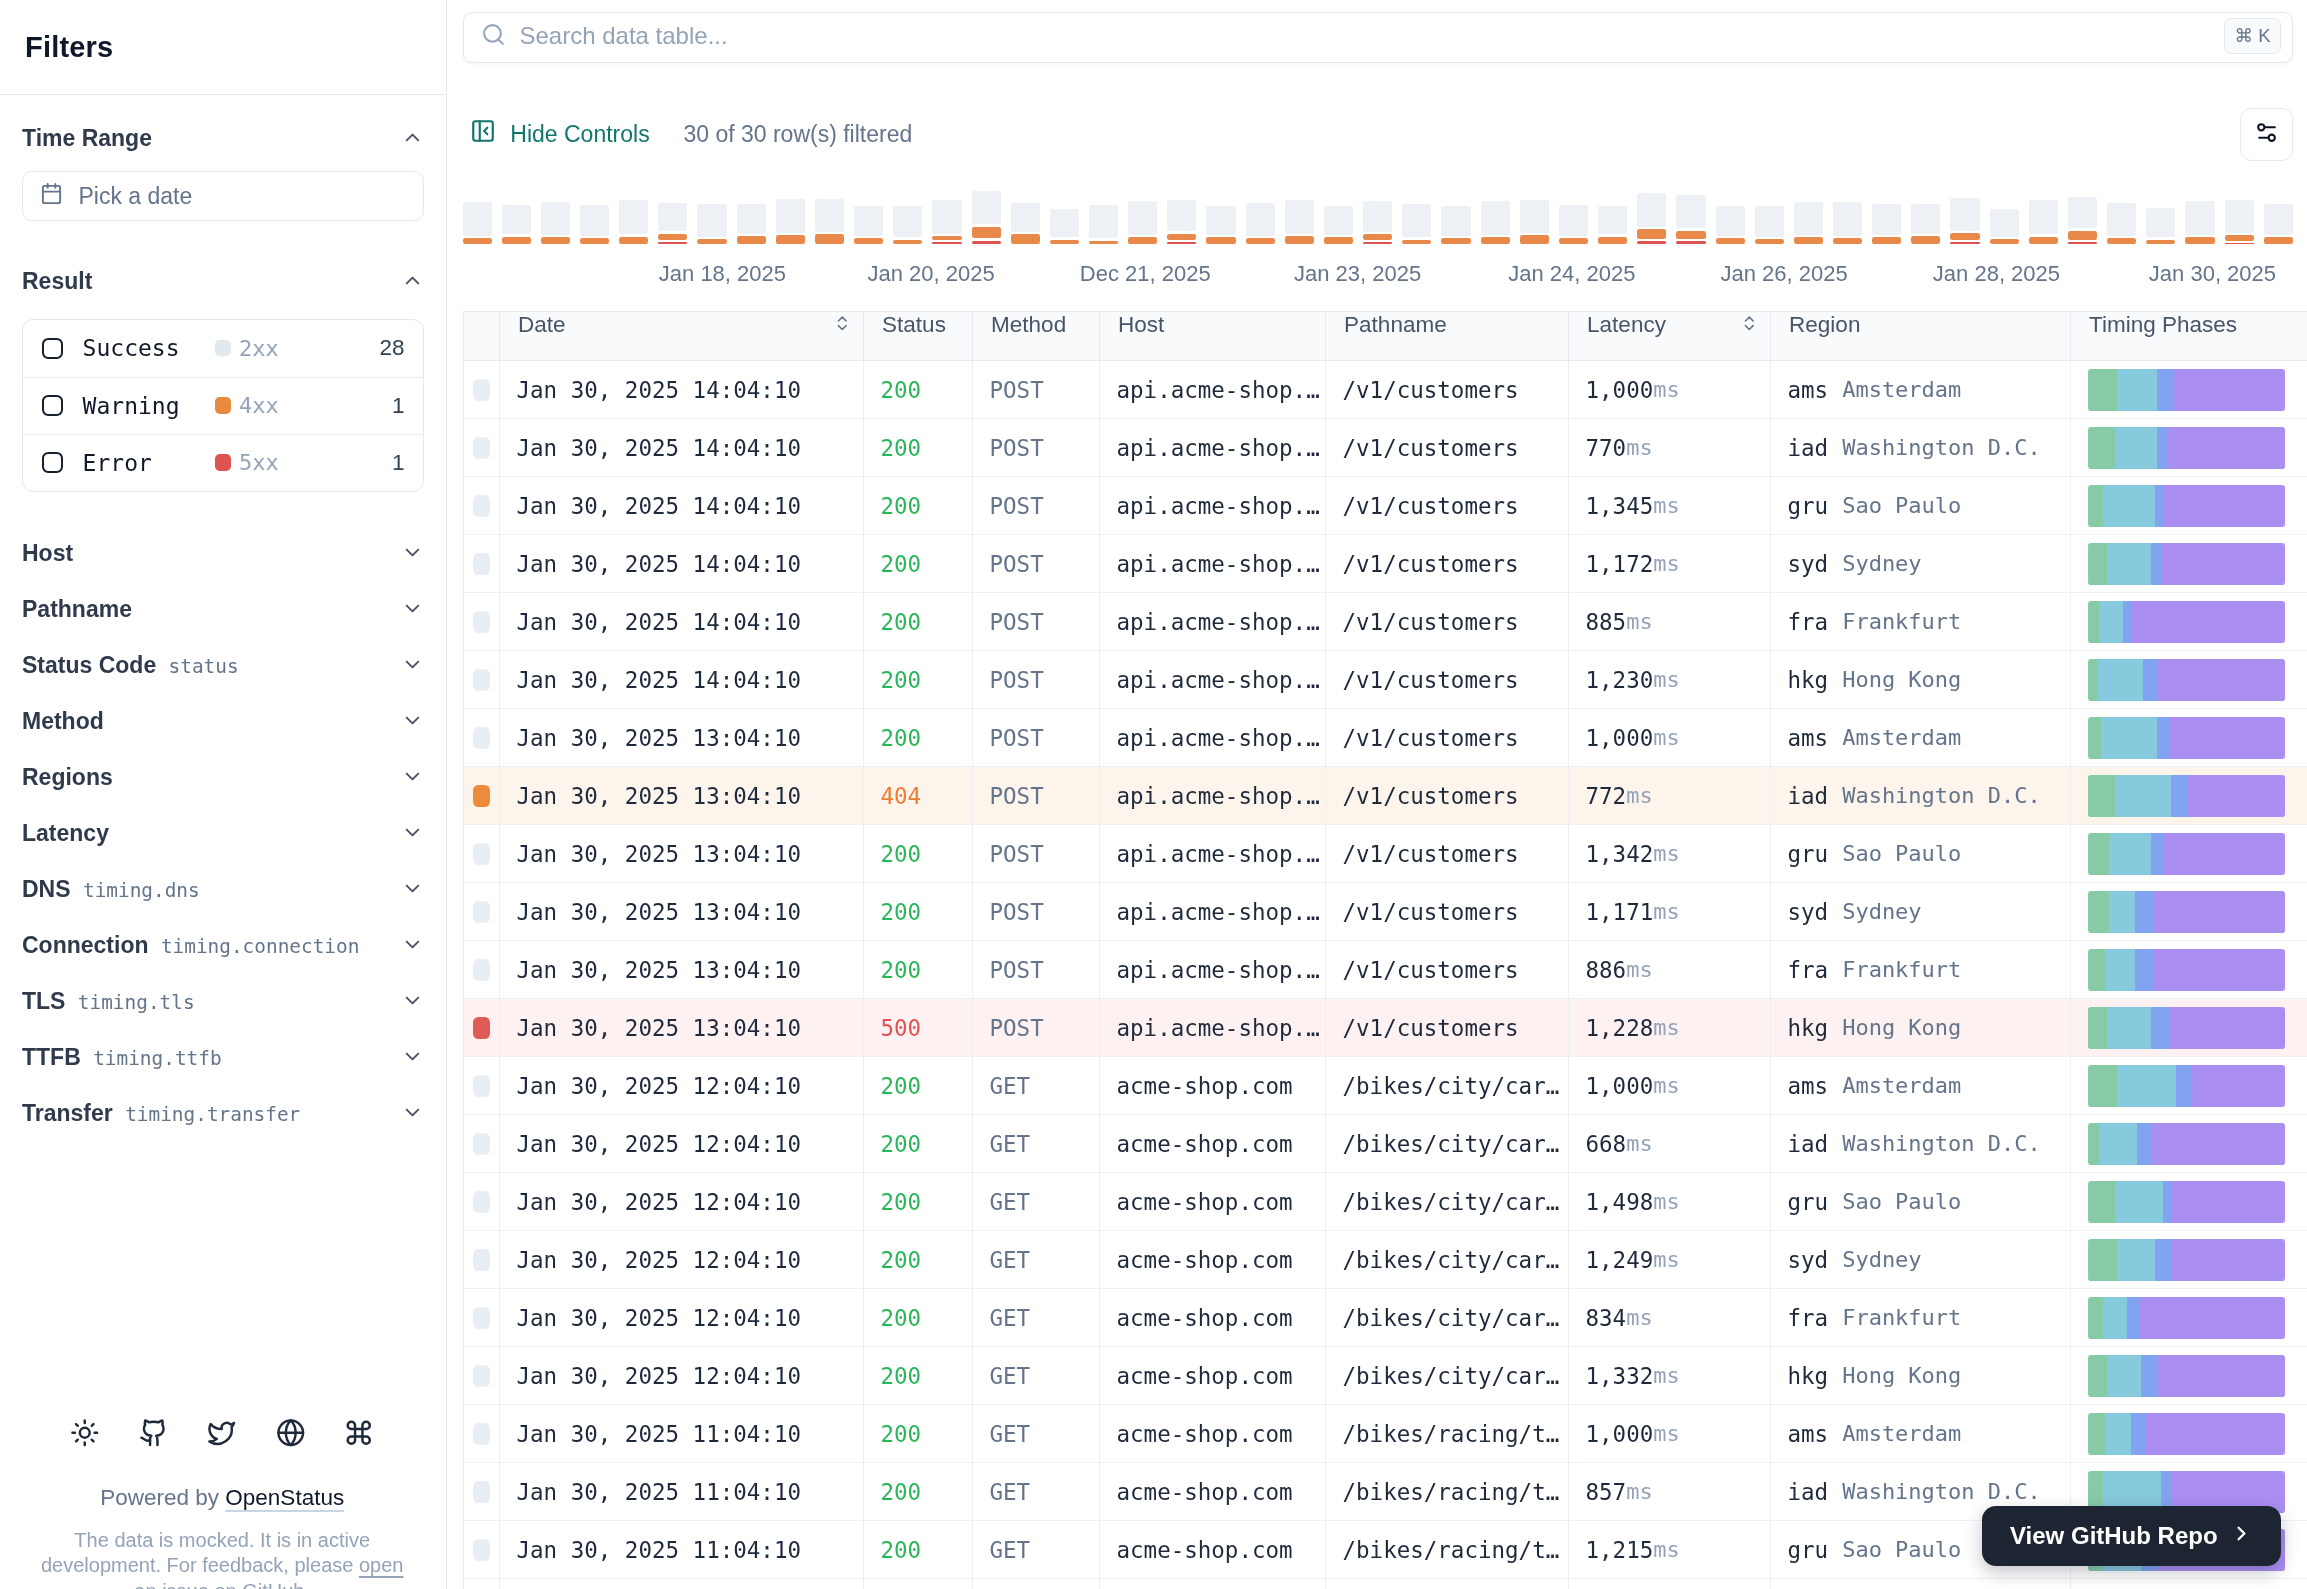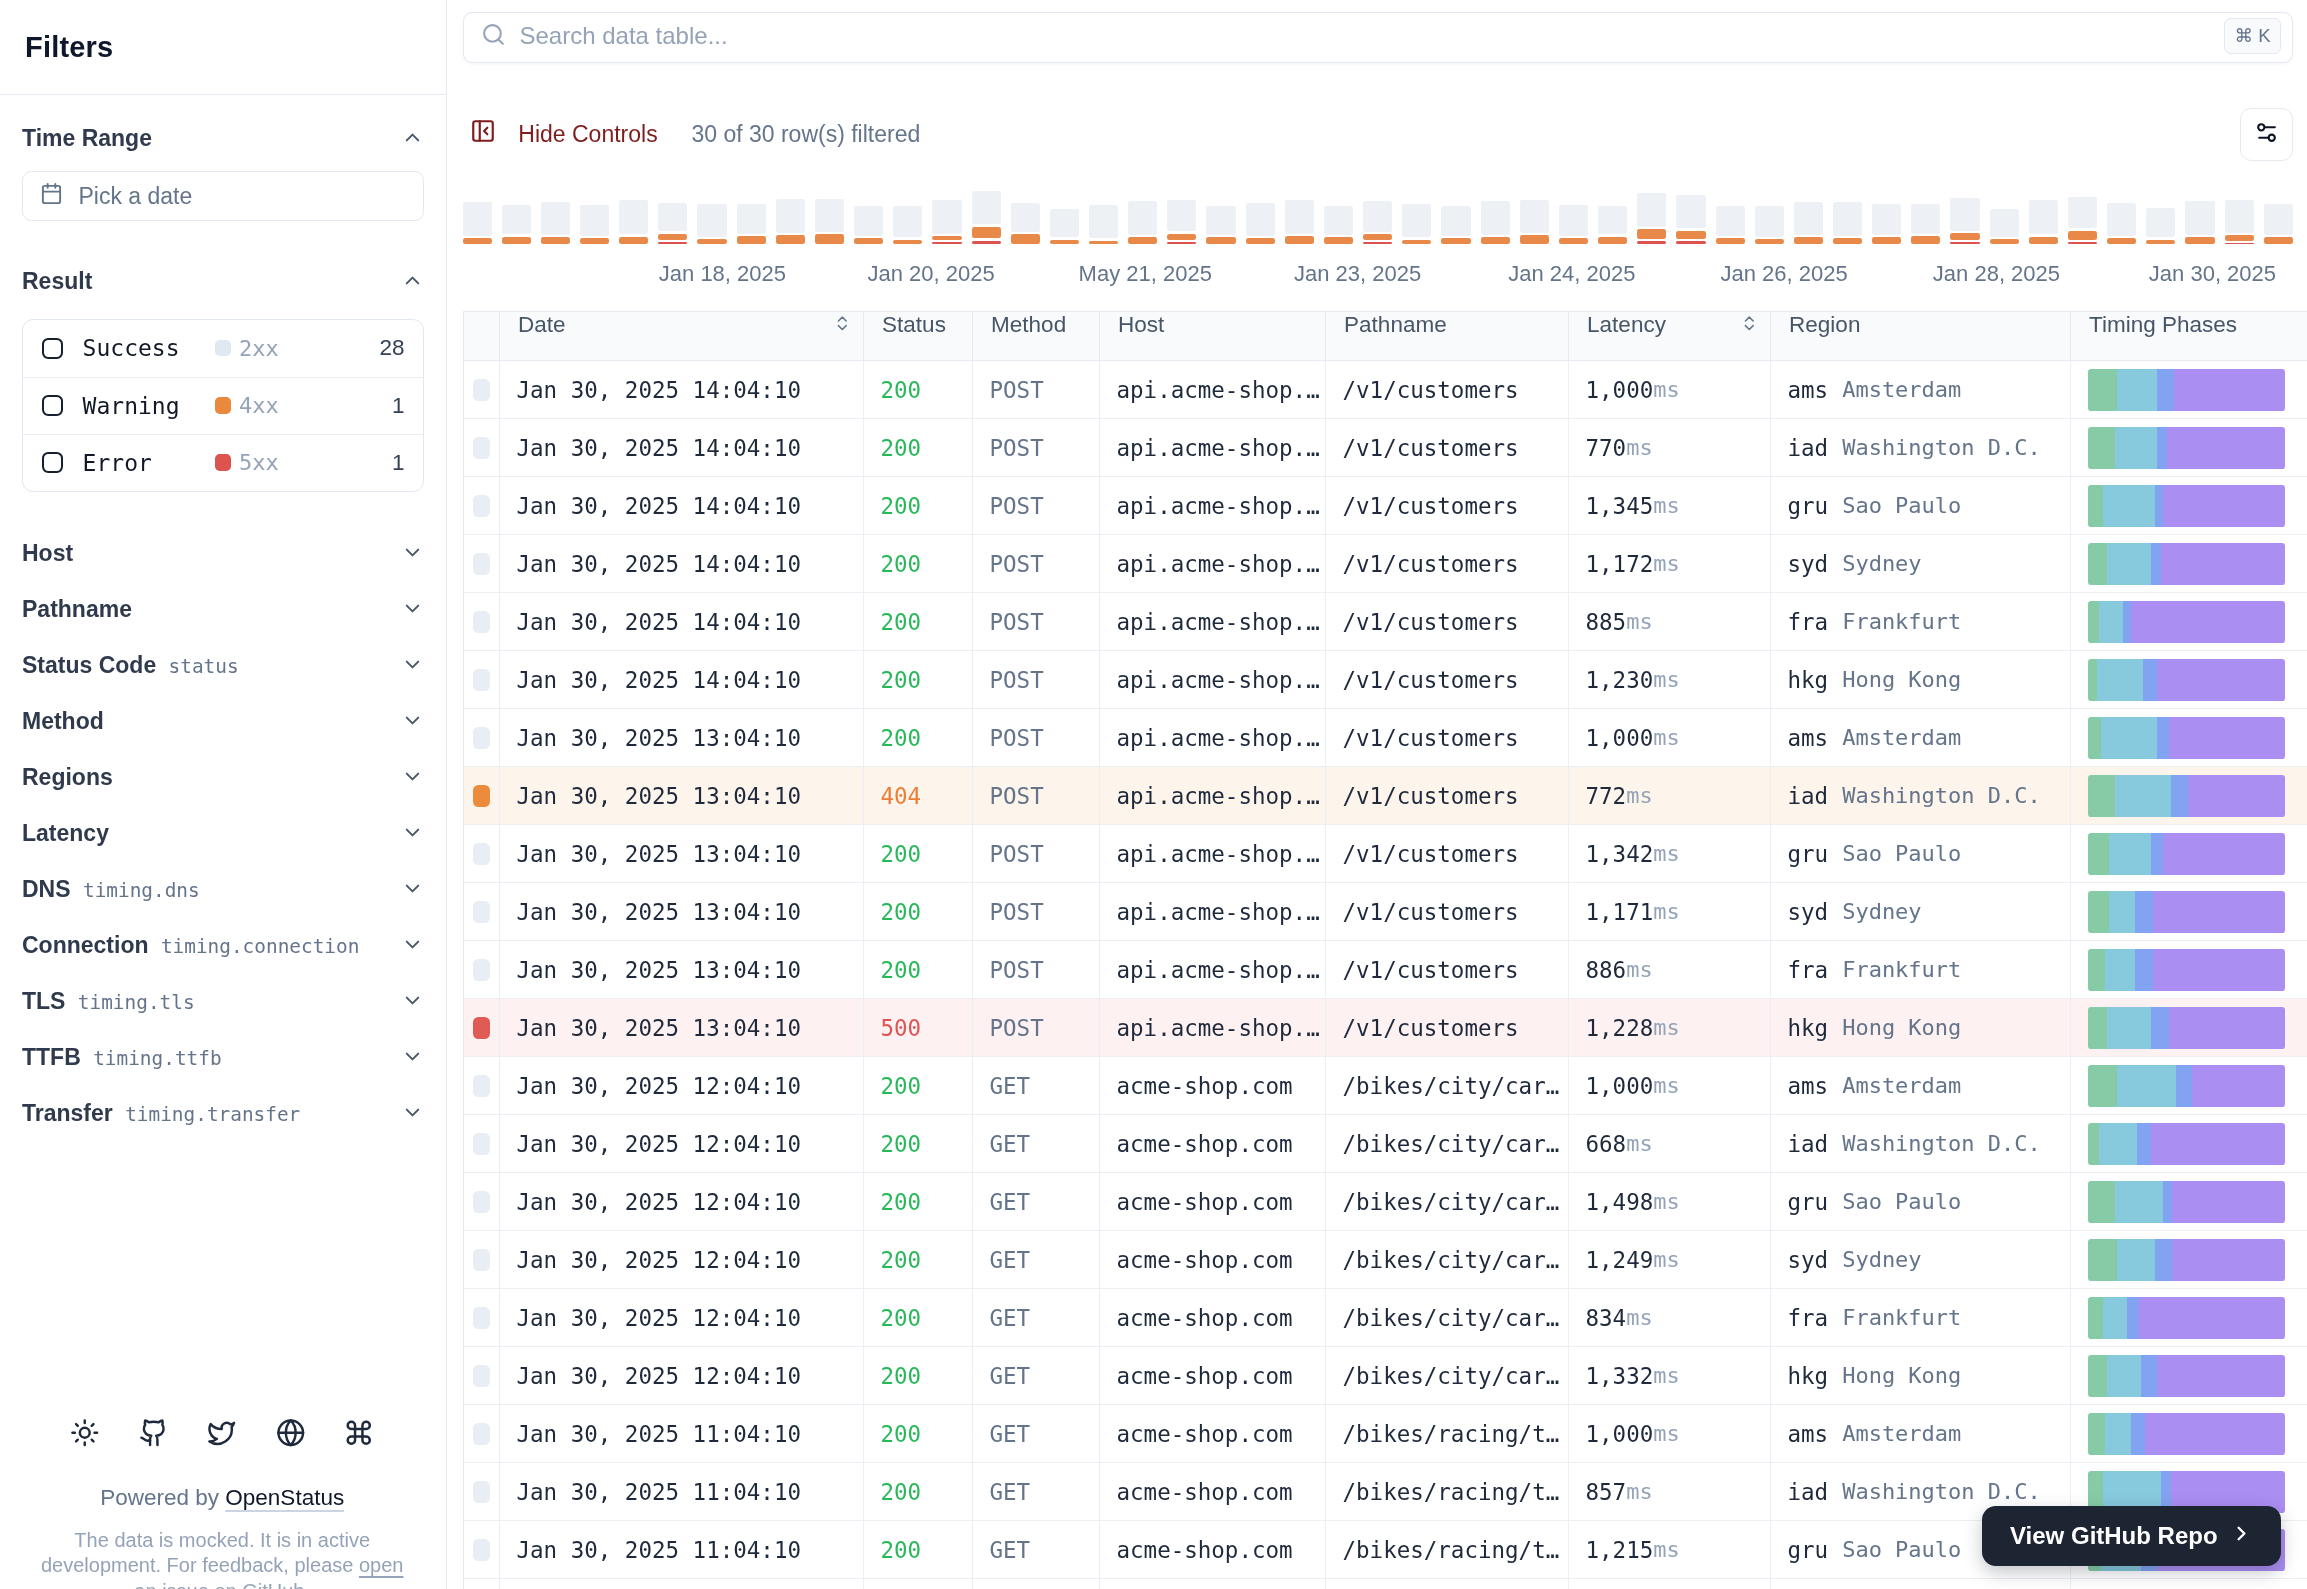--- a/index.html
+++ b/index.html
@@ -35,21 +35,21 @@
   .mocknote { margin-top:17px; font-size:20px; line-height:25.6px; color:#94a3b8; padding:0 31px; }
   .mocknote u { text-underline-offset:3.9px; cursor:pointer; }
 
   
   .main { flex:1; min-width:0; padding:12.4px 14px 0 15.5px; position:relative; }
   .searchbar { height:51px; border:1.6px solid #e2e8f0; border-radius:9.3px; display:flex; align-items:center; padding:0 11px 4px 17px; gap:14px; background:#fff; box-shadow:0 1.6px 3.1px rgba(15,23,42,.03); }
   .searchbar .ph { font-size:24px; color:#94a3b8; flex:1; }
   .kbd { border:1.6px solid #e2e8f0; background:#f8fafc; border-radius:7px; padding:6.2px 9.3px; font-size:18.6px; color:#64748b; white-space:nowrap; }
 
   .controls { margin-top:43px; height:56px; display:flex; align-items:center; }
-  .hidectl { display:flex; align-items:center; gap:22px; font-size:23px; font-weight:500; color:#7f1d1d; padding:0 7.8px; cursor:pointer; border-radius:7.8px; }
+  .hidectl { display:flex; align-items:center; gap:14px; font-size:23px; font-weight:500; color:#0f766e; padding:0 7.8px; cursor:pointer; border-radius:7.8px; }
   .filtered { margin-left:26px; font-size:23px; color:#64748b; }
   .cfgbtn { margin-left:auto; width:53px; height:53px; border:1.6px solid #e5e9f0; border-radius:11px; display:flex; align-items:center; justify-content:center; color:#0b1324; cursor:pointer; background:#fff; }
 
   .chart { margin-top:42px; }
   .bars { display:flex; align-items:flex-end; gap:10px; height:40px; }
   .barcol { flex:1; display:flex; flex-direction:column; justify-content:flex-end; gap:2.3px; cursor:pointer; }
   .seg { border-radius:2.3px; width:100%; }
   .xlabels { position:relative; height:36px; margin-top:7.8px; }
   .xlab { position:absolute; top:9.3px; transform:translateX(-50%); font-size:22px; color:#64748b; white-space:nowrap; }
 
@@ -505,21 +505,21 @@
             <span class="seg" style="height: 1.6px; background: rgb(221, 83, 80);"></span>
           </div>
           <div class="barcol">
             <span class="seg" style="height: 31px; background: rgb(237, 240, 244);"></span>
             <span class="seg" style="height: 7px; background: rgb(232, 137, 74);"></span>
           </div>
         </div>
       <div class="xlabels" id="chart-labels">
           <span class="xlab" style="left: 14.2%;">Jan 18, 2025</span>
           <span class="xlab" style="left: 25.6%;">Jan 20, 2025</span>
-          <span class="xlab" style="left: 37.3%;">May 21, 2025</span>
+          <span class="xlab" style="left: 37.3%;">Dec 21, 2025</span>
           <span class="xlab" style="left: 48.9%;">Jan 23, 2025</span>
           <span class="xlab" style="left: 60.6%;">Jan 24, 2025</span>
           <span class="xlab" style="left: 72.2%;">Jan 26, 2025</span>
           <span class="xlab" style="left: 83.8%;">Jan 28, 2025</span>
           <span class="xlab" style="left: 95.6%;">Jan 30, 2025</span>
         </div>
     </div>
 
     <div class="tablewrap">
       <div class="thead">

